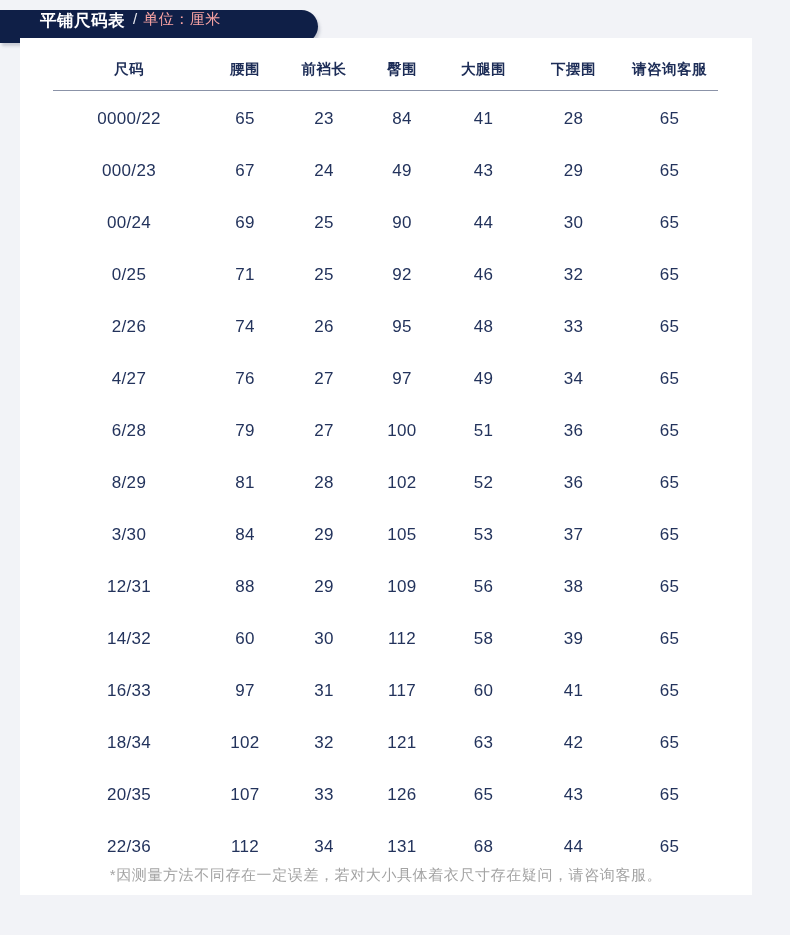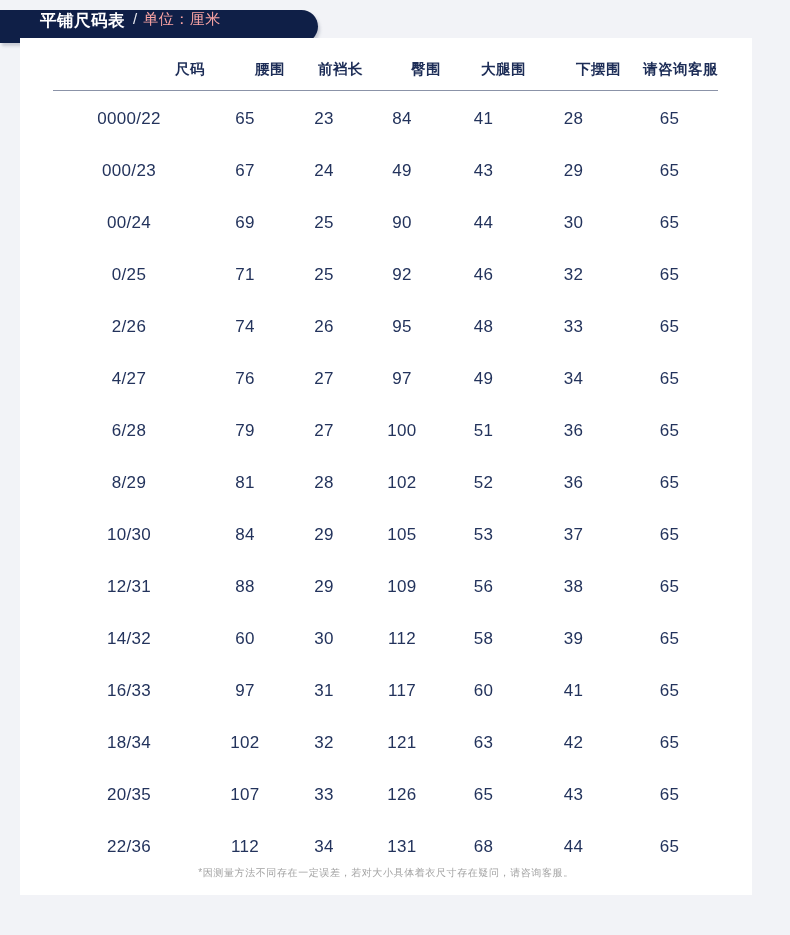--- a/index.html
+++ b/index.html
@@ -72,21 +72,21 @@
     top: 22px;
     width: 665px;
     border-collapse: collapse;
     table-layout: fixed;
   }
   .size-table th {
     font-size: 14.5px;
     font-weight: bold;
     color: #1d2d57;
     padding: 0 0 11px 0;
-    text-align: right;
+    text-align: center;
     letter-spacing: 0.5px;
   }
   .size-table thead tr {
     border-bottom: 1.5px solid #8b93a8;
   }
   .size-table td {
     font-size: 17px;
     font-weight: normal;
     color: #23335c;
     text-align: center;
@@ -104,21 +104,21 @@
   .col-thigh  { width: 85px; }
   .col-hem    { width: 95px; }
   .col-inseam { width: 97px; }
 
   .footnote {
     position: absolute;
     left: 0;
     right: 0;
     top: 828px;
     text-align: center;
-    font-size: 10px;
+    font-size: 15px;
     color: #a3a3a3;
     letter-spacing: 0.6px;
   }
 </style>
 </head>
 <body>
 
 <div class="banner-wrap">
   <div class="banner">
     <span class="banner-title">平铺尺码表</span>
@@ -217,21 +217,21 @@
       <tr>
         <td>8/29</td>
         <td>81</td>
         <td>28</td>
         <td>102</td>
         <td>52</td>
         <td>36</td>
         <td>65</td>
       </tr>
       <tr>
-        <td>10/30</td>
+        <td>3/30</td>
         <td>84</td>
         <td>29</td>
         <td>105</td>
         <td>53</td>
         <td>37</td>
         <td>65</td>
       </tr>
       <tr>
         <td>12/31</td>
         <td>88</td>

